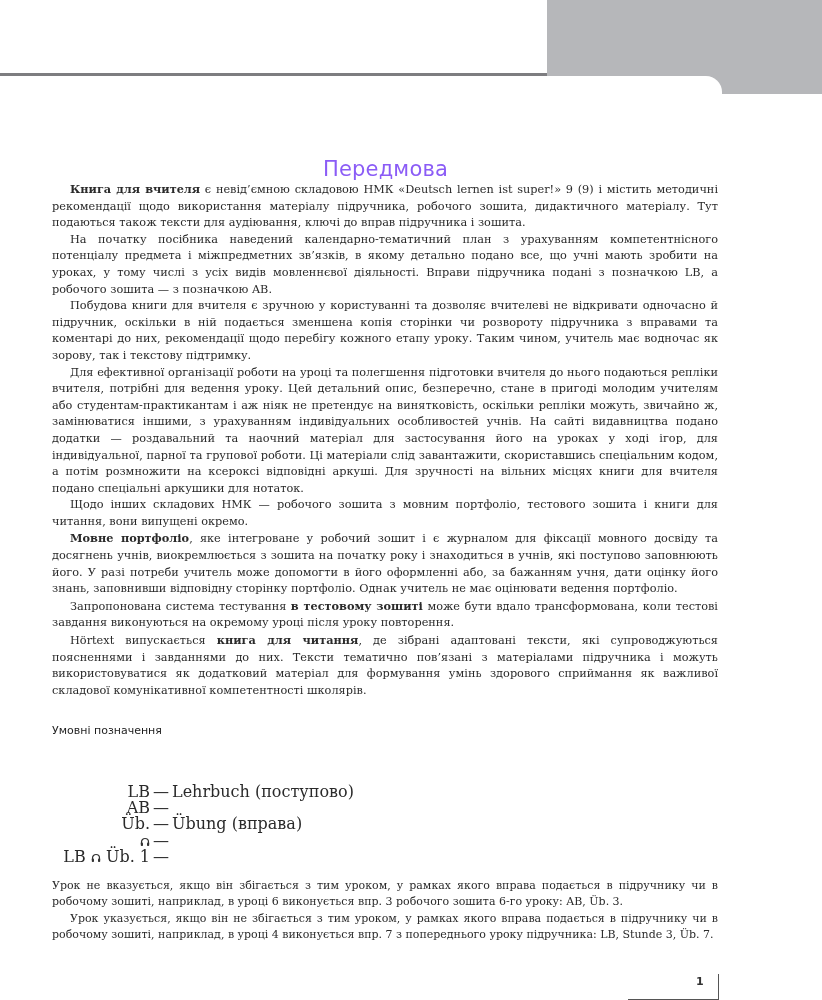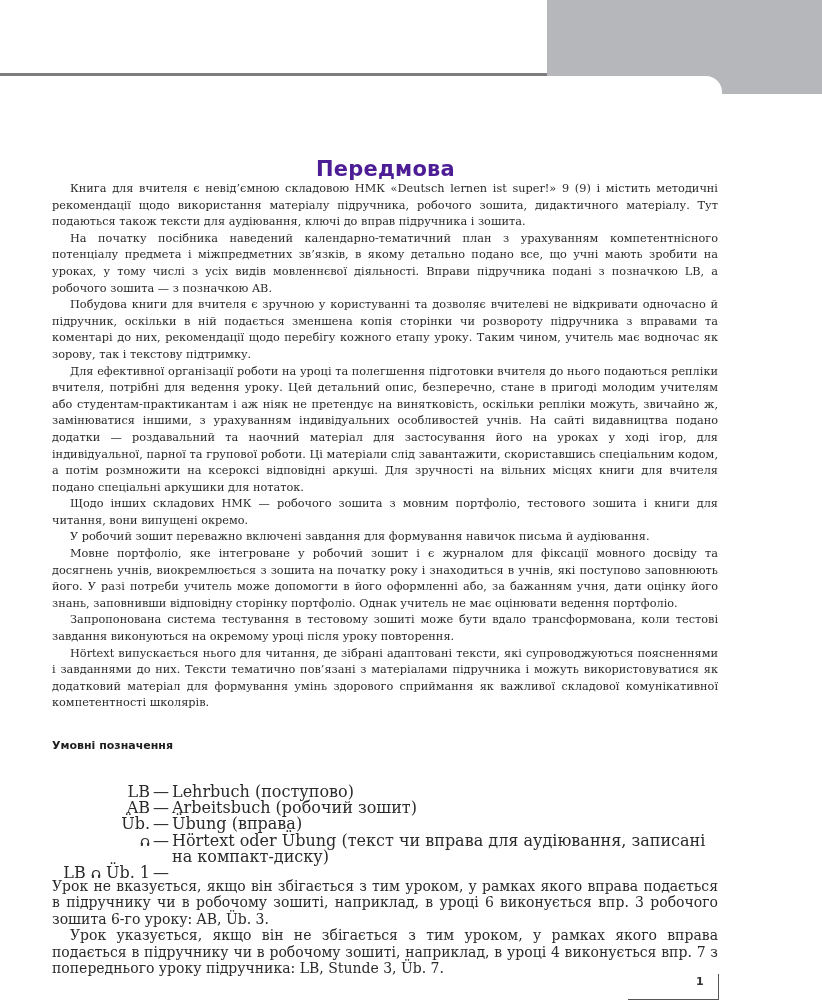--- a/index.html
+++ b/index.html
@@ -3,31 +3,31 @@
 <meta charset="utf-8">
 <style>
   html, body { margin: 0; padding: 0; background: #ffffff; }
   body { width: 822px; height: 1000px; position: relative; overflow: hidden;
          font-family: "DejaVu Serif", "Liberation Serif", serif; color: #2a2a2a; }
   .hdr-line { position: absolute; left: 0; top: 73px; width: 548px; height: 3px; background: #7d7d80; }
   .hdr-block { position: absolute; left: 547px; top: 0; width: 275px; height: 76px; background: #b6b7ba; }
   .hdr-tab { position: absolute; left: 700px; top: 70px; width: 122px; height: 24px; background: #b6b7ba; }
   .hdr-notch { position: absolute; left: 547px; top: 76px; width: 175px; height: 30px; background: #ffffff; border-top-right-radius: 16px; }
   .title { position: absolute; left: 0; width: 771px; top: 157px; text-align: center;
-           font-family: "DejaVu Sans", sans-serif; font-weight: bold; font-size: 21px; color: #4c1d95; letter-spacing: 0.2px; }
+           font-family: "DejaVu Sans", sans-serif; font-weight: normal; font-size: 21px; color: #8b5cf6; letter-spacing: 0.2px; }
   .body-text { position: absolute; left: 52px; top: 181px; width: 666px; font-size: 11.3px; line-height: 16.6px; text-align: justify; }
   .body-text p { margin: 0; text-indent: 18px; }
-  .body-text b { font-weight: normal; }
-  .legend-title { position: absolute; left: 52px; top: 739px; font-family: "DejaVu Sans", sans-serif; font-weight: bold; font-size: 11px; color: #1e1e1e; }
+  .body-text b { font-weight: bold; }
+  .legend-title { position: absolute; left: 52px; top: 724px; font-family: "DejaVu Sans", sans-serif; font-weight: normal; font-size: 11px; color: #1e1e1e; }
   .legend { position: absolute; left: 52px; top: 784px; width: 666px; font-size: 16px; line-height: 16.2px; }
   .lrow { display: flex; }
   .lkey { width: 98px; text-align: right; white-space: nowrap; }
   .ldash { width: 22px; text-align: center; }
   .lval { flex: 1; }
-  .notes { position: absolute; left: 52px; top: 878px; width: 666px; font-size: 14px; line-height: 16.4px; text-align: justify; }
+  .notes { position: absolute; left: 52px; top: 878px; width: 666px; font-size: 11px; line-height: 16.4px; text-align: justify; }
   .notes p { margin: 0; }
   .notes p.ind { text-indent: 18px; }
   .hp { display: inline-block; width: 10px; height: 10px; vertical-align: -1px; }
   .page-num { position: absolute; left: 696px; top: 975px; font-family: "DejaVu Sans", sans-serif; font-size: 11px; font-weight: bold; color: #333; }
   .page-line-v { position: absolute; left: 718px; top: 974px; width: 1px; height: 26px; background: #555; }
   .page-line-h { position: absolute; left: 628px; top: 999px; width: 91px; height: 1px; background: #555; }
 </style>
 </head>
 <body>
 
@@ -37,54 +37,51 @@
 <div class="hdr-notch"></div>
 
 <h1 class="title" style="margin:0;">Передмова</h1>
 
 <div class="body-text">
   <p><b>Книга для вчителя</b><span> є невід’ємною складовою НМК «Deutsch lernen ist super!» 9 (9) і містить методичні рекомендації щодо використання матеріалу підручника, робочого зошита, дидактичного матеріалу. Тут подаються також тексти для аудіювання, ключі до вправ підручника і зошита.</span></p>
   <p><span>На початку посібника наведений календарно-тематичний план з урахуванням компетентнісного потенціалу предмета і міжпредметних зв’язків, в якому детально подано все, що учні мають зробити на уроках, у тому числі з усіх видів мовленнєвої діяльності. Вправи підручника подані з позначкою LB, а робочого зошита — з позначкою AB.</span></p>
   <p><span>Побудова книги для вчителя є зручною у користуванні та дозволяє вчителеві не відкривати одночасно й підручник, оскільки в ній подається зменшена копія сторінки чи розвороту підручника з вправами та коментарі до них, рекомендації щодо перебігу кожного етапу уроку. Таким чином, учитель має водночас як зорову, так і текстову підтримку.</span></p>
   <p><span>Для ефективної організації роботи на уроці та полегшення підготовки вчителя до нього подаються репліки вчителя, потрібні для ведення уроку. Цей детальний опис, безперечно, стане в пригоді молодим учителям або студентам-практикантам і аж ніяк не претендує на винятковість, оскільки репліки можуть, звичайно ж, замінюватися іншими, з урахуванням індивідуальних особливостей учнів. На сайті видавництва подано додатки — роздавальний та наочний матеріал для застосування його на уроках у ході ігор, для індивідуальної, парної та групової роботи. Ці матеріали слід завантажити, скориставшись спеціальним кодом, а потім розмножити на ксероксі відповідні аркуші. Для зручності на вільних місцях книги для вчителя подано спеціальні аркушики для нотаток.</span></p>
   <p><span>Щодо інших складових НМК — робочого зошита з мовним портфоліо, тестового зошита і книги для читання, вони випущені окремо.</span></p>
-  <p><b>У робочий зошит</b><span> переважно включені завдання для формування навичок письма й аудіювання.</span></p>
   <p><b>Мовне портфоліо</b><span>, яке інтегроване у робочий зошит і є журналом для фіксації мовного досвіду та досягнень учнів, виокремлюється з зошита на початку року і знаходиться в учнів, які поступово заповнюють його. У разі потреби учитель може допомогти в його оформленні або, за бажанням учня, дати оцінку його знань, заповнивши відповідну сторінку портфоліо. Однак учитель не має оцінювати ведення портфоліо.</span></p>
   <p><span>Запропонована система тестування </span><b>в тестовому зошиті</b><span> може бути вдало трансформована, коли тестові завдання виконуються на окремому уроці після уроку повторення.</span></p>
-  <p><span>Hörtext випускається </span><b>нього для читання</b><span>, де зібрані адаптовані тексти, які супроводжуються поясненнями і завданнями до них. Тексти тематично пов’язані з матеріалами підручника і можуть використовуватися як додатковий матеріал для формування умінь здорового сприймання як важливої складової комунікативної компетентності школярів.</span></p>
+  <p><span>Hörtext випускається </span><b>книга для читання</b><span>, де зібрані адаптовані тексти, які супроводжуються поясненнями і завданнями до них. Тексти тематично пов’язані з матеріалами підручника і можуть використовуватися як додатковий матеріал для формування умінь здорового сприймання як важливої складової комунікативної компетентності школярів.</span></p>
 </div>
 
 <div class="legend-title">Умовні позначення</div>
 
 <div class="legend">
   <div class="lrow">
     <span class="lkey">LB</span>
     <span class="ldash">—</span>
     <span class="lval">Lehrbuch (поступово)</span>
   </div>
   <div class="lrow">
     <span class="lkey">AB</span>
     <span class="ldash">—</span>
-    <span class="lval">Arbeitsbuch (робочий зошит)</span>
   </div>
   <div class="lrow">
     <span class="lkey">Üb.</span>
     <span class="ldash">—</span>
     <span class="lval">Übung (вправа)</span>
   </div>
   <div class="lrow">
     <span class="lkey">
       <svg class="hp" viewBox="0 0 10 10">
           <path d="M1.5 6 V5 a3.5 3.5 0 0 1 7 0 V6" fill="none" stroke="#333" stroke-width="1.2"></path>
           <rect x="0.8" y="5.5" width="2.2" height="3.5" rx="0.8" fill="#333"></rect>
           <rect x="7" y="5.5" width="2.2" height="3.5" rx="0.8" fill="#333"></rect>
         </svg>
     </span>
     <span class="ldash">—</span>
-    <span class="lval">Hörtext oder Übung (текст чи вправа для аудіювання, записані на компакт-диску)</span>
   </div>
   <div class="lrow">
     <span class="lkey"><span>LB</span> <svg class="hp" viewBox="0 0 10 10">
           <path d="M1.5 6 V5 a3.5 3.5 0 0 1 7 0 V6" fill="none" stroke="#333" stroke-width="1.2"></path>
           <rect x="0.8" y="5.5" width="2.2" height="3.5" rx="0.8" fill="#333"></rect>
           <rect x="7" y="5.5" width="2.2" height="3.5" rx="0.8" fill="#333"></rect>
         </svg> <span>Üb. 1</span></span>
     <span class="ldash">—</span>
   </div>
 </div>

